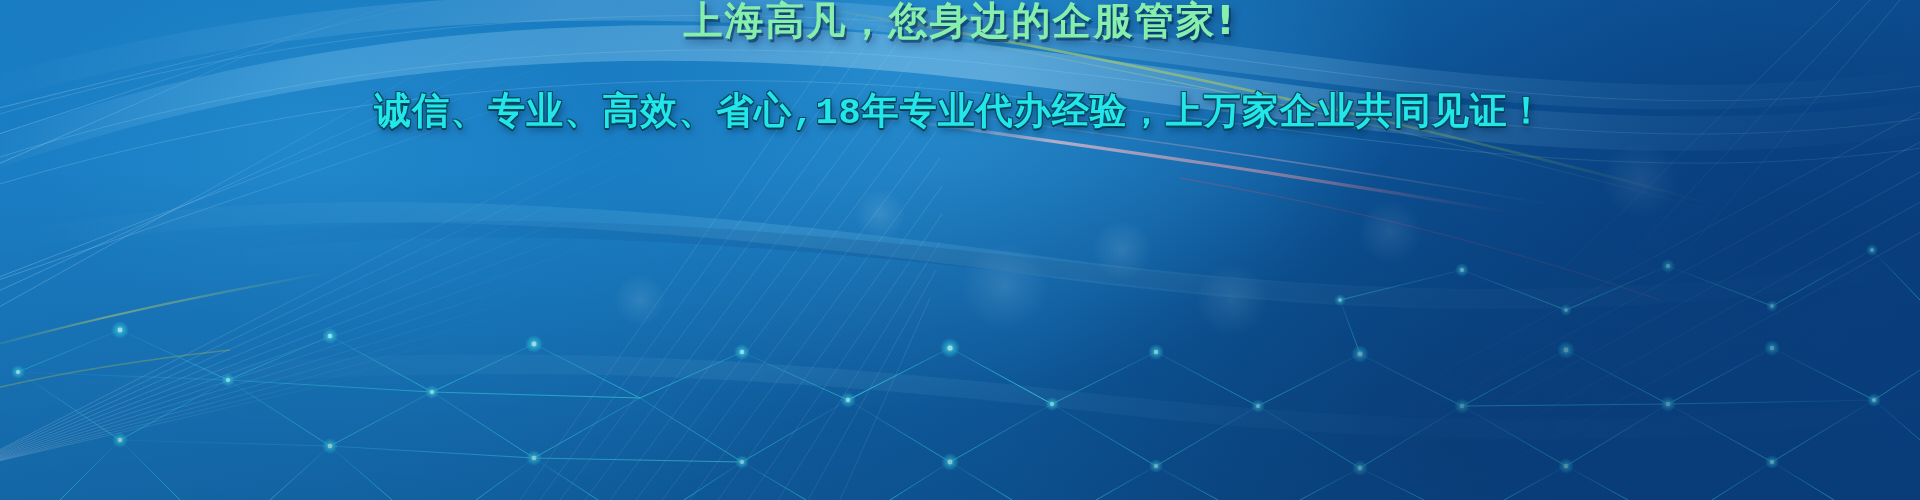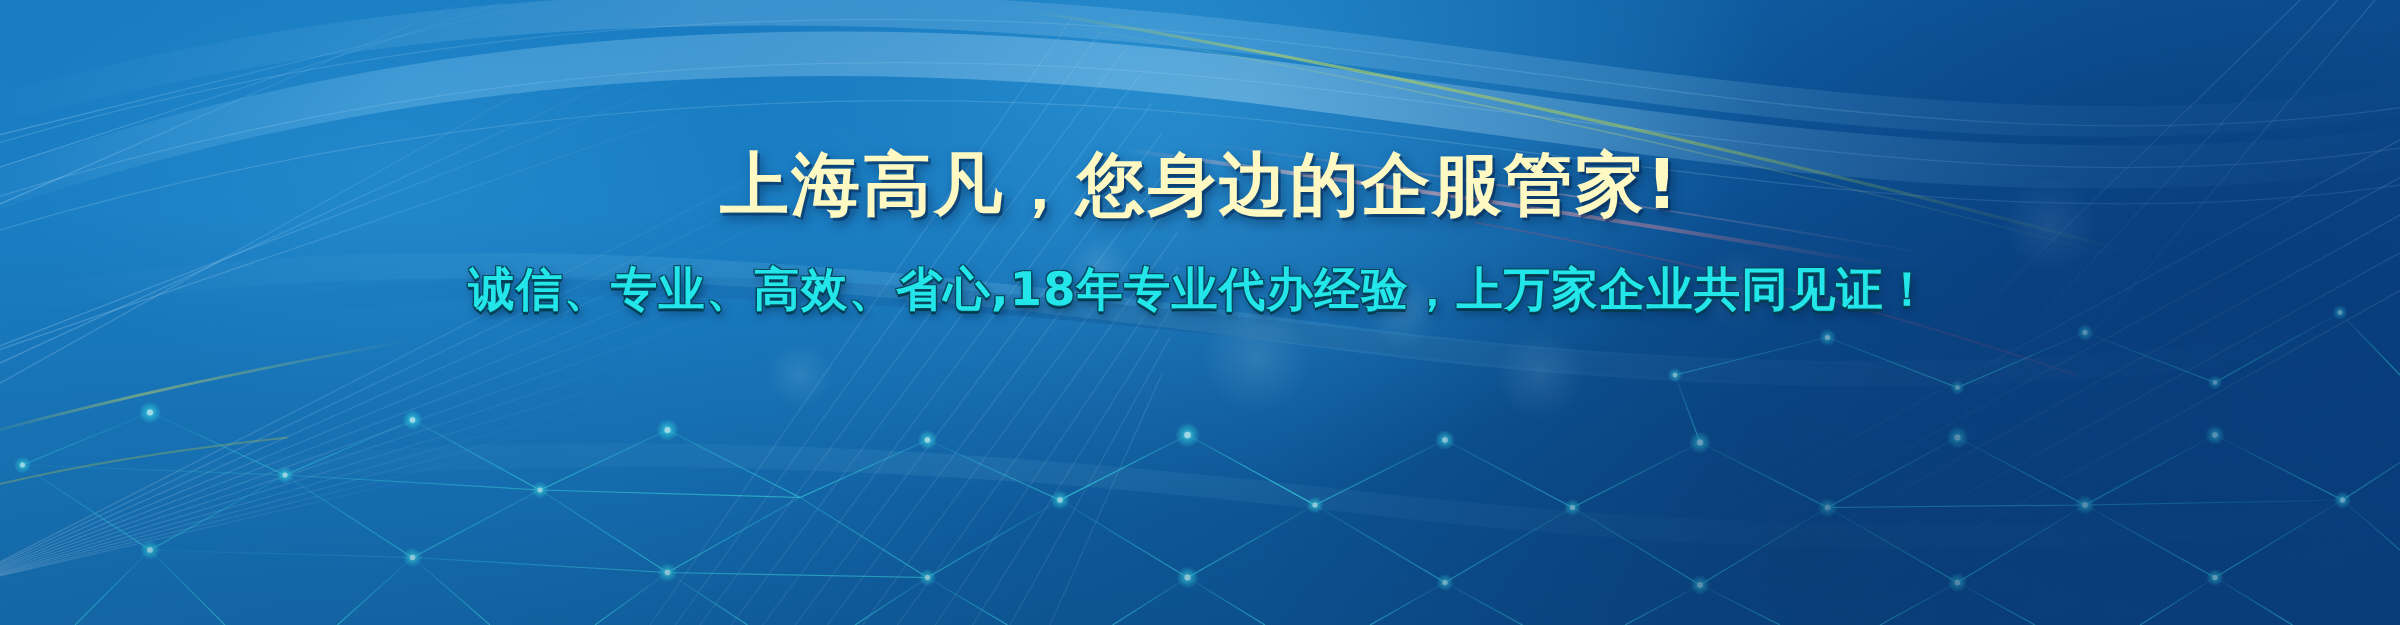--- a/index.html
+++ b/index.html
@@ -35,43 +35,43 @@
 
   
   .content {
     position:absolute; left:0; right:0; top:0;
     height:500px;
     display:flex; flex-direction:column;
     align-items:center;
     z-index:9;
   }
   .headline {
-    margin-top:118px;
-    font-size:55px;
+    font-size:39px;
     font-weight:bold;
-    color:#fef9c3;
+    color:#86efac;
     letter-spacing:2px;
     line-height:1.08;
     white-space:nowrap;
     text-shadow:
       2px 3px 0 rgba(6,40,84,.55),
       3px 5px 9px rgba(4,28,62,.50);
   }
   .subline {
-    margin-top:30px;
+    margin-top:44px;
     font-size:37px;
     font-weight:bold;
     color:#23e6ea;
     letter-spacing:1px;
     white-space:nowrap;
     text-shadow:
       -1px -1px 0 #06485e, 1px -1px 0 #06485e,
       -1px  1px 0 #06485e, 1px  1px 0 #06485e,
        0px  2px 0 #05394d,
        2px  4px 7px rgba(3,30,58,.55);
+    font-family: Liberation Mono, monospace;
   }
 </style>
 </head>
 <body>
 
 <div class="banner">
 
   <div class="bg-base"></div>
 
   <svg class="layer" viewBox="0 0 1920 500" preserveAspectRatio="none">

